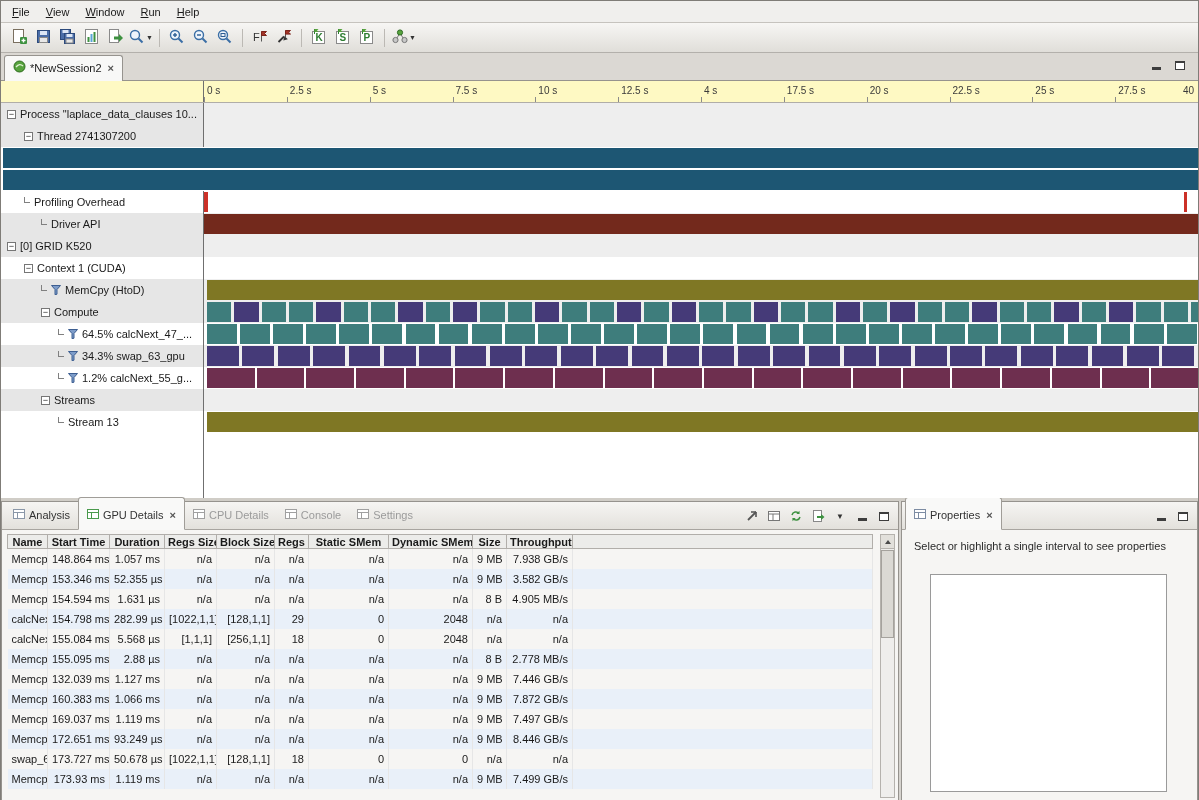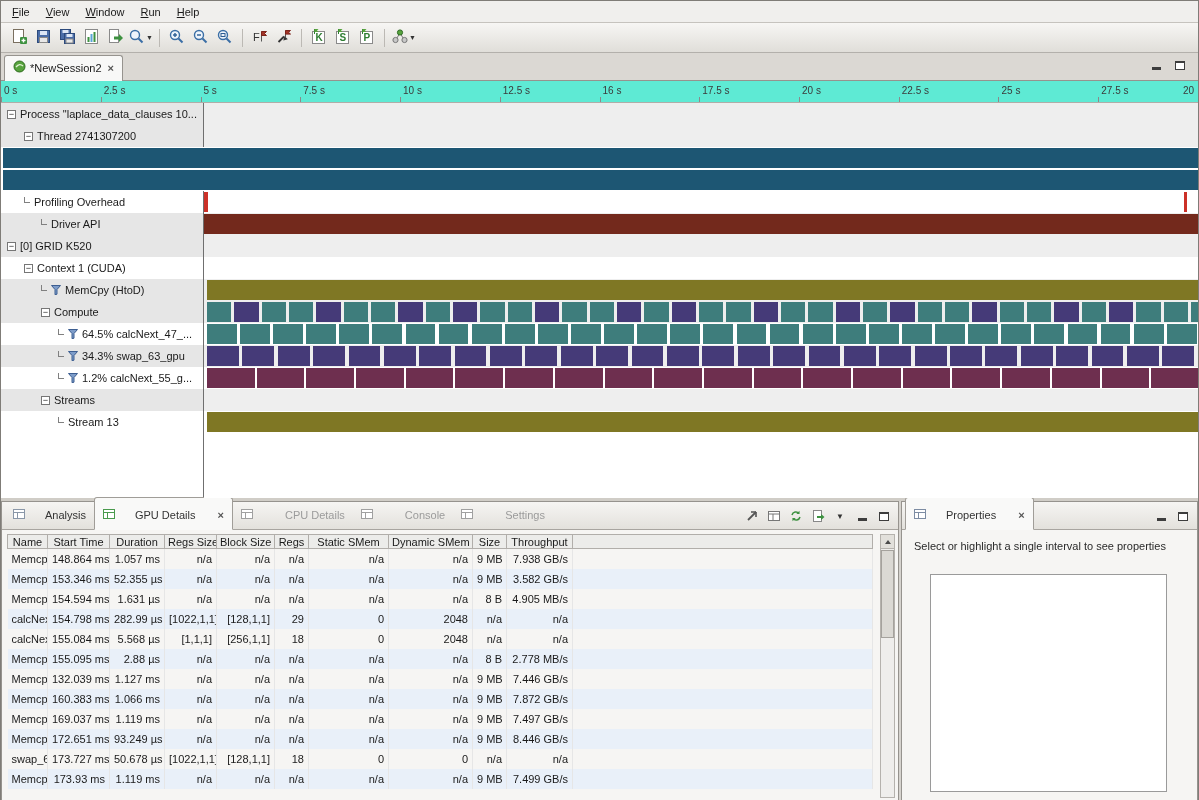--- a/index.html
+++ b/index.html
@@ -24,21 +24,21 @@
   
   .editor-tabbar { height:28px; background:#dbd8d3; border-bottom:1px solid #96938e; display:flex; align-items:flex-end; justify-content:space-between; padding:0 3px; flex:none; }
   .session-tab { display:flex; align-items:center; gap:4px; background:#f8f8f7; border:1px solid #96938e; border-bottom:none; border-radius:3px 3px 0 0; padding:4px 8px 6px; margin-bottom:-1px; }
   .tab-close { color:#555; font-weight:bold; font-size:11px; margin-left:2px; cursor:default; }
   .editor-actions { display:flex; align-items:center; gap:6px; padding:0 6px 7px 0; }
   .glyph-min { display:block; width:9px; height:3px; background:#3d3d3d; margin-top:7px; }
   .glyph-max { display:block; width:10px; height:9px; border:1px solid #3d3d3d; border-top:2px solid #3d3d3d; background:#fff; }
 
   
   .timeline { background:#fff; flex:none; display:flex; flex-direction:column; }
-  .tl-header { height:22px; display:flex; border-bottom:1px solid #b0ada8; background:#5eead4;flex-direction:column; }
+  .tl-header { height:22px; display:flex; border-bottom:1px solid #b0ada8; background:#fef9c3; }
   .tl-corner { width:203px; border-right:1px solid #6f6f6f; flex:none; }
   #ruler { position:relative; flex:1; overflow:hidden; }
   .ruler-label { position:absolute; top:4px; font-size:10px; color:#3a3a3a; white-space:nowrap; }
   .ruler-tick { position:absolute; bottom:0; height:5px; border-left:1px solid #8a8a8a; }
   .tl-row { display:flex; height:22px; }
   .tl-row.double { height:44px; }
   .tl-row.filler { height:65px; }
   .tl-label { width:203px; border-right:1px solid #6f6f6f; display:flex; align-items:center; gap:4px; white-space:nowrap; overflow:hidden; background:#ffffff; flex:none; }
   .tl-track { flex:1; position:relative; background:#ffffff; overflow:hidden; }
   .tl-row.shade .tl-label { background:#e6e6e6; }
@@ -53,32 +53,32 @@
   
   .hsplit { height:3px; background:#d0cdc7; flex:none; }
 
   
   .bottom { height:300px; display:flex; background:#d6d3ce; flex:none; }
   #details-panel { width:898px; border:1px solid #96938e; background:#f6f5f3; display:flex; flex-direction:column; flex:none; }
   .vgap { width:2px; flex:none; }
   #properties-panel { flex:1; border:1px solid #96938e; background:#f6f5f3; display:flex; flex-direction:column; }
   .ptabbar { height:28px; background:linear-gradient(#f6f5f3,#e3e1dc); border-bottom:1px solid #a8a5a0; display:flex; align-items:flex-end; justify-content:space-between; flex:none; }
   .ptabs { display:flex; align-items:flex-end; height:100%; padding-left:3px; }
-  .ptab { display:flex; align-items:center; gap:20px; padding:10px 8px 7px; color:#333; }
+  .ptab { display:flex; align-items:center; gap:4px; padding:10px 8px 7px; color:#333; }
   .ptab.active { background:#f9f9f8; border:1px solid #a09d98; border-bottom:1px solid #f9f9f8; border-radius:3px 3px 0 0; margin-bottom:-1px; }
-  .ptab.dim .tab-label { color:#9b9b9b;margin-left:12px; }
+  .ptab.dim .tab-label { color:#9b9b9b; }
   .ptab-actions { display:flex; align-items:center; gap:4px; padding:0 5px 5px; }
   .mini-btn { width:18px; height:16px; display:flex; align-items:center; justify-content:center; }
   .menu-caret { font-size:8px; color:#333; }
 
   
   .details-body { flex:1; position:relative; padding:4px 0 0 5px; overflow:hidden; }
   .table-wrap { position:relative; width:888px; height:100%; }
   table { border-collapse:collapse; table-layout:fixed; width:866px; }
-  th { background:#ececea; border:1px solid #b1aeaa; font-weight:normal; height:14px; padding:0 3px; overflow:hidden; white-space:nowrap; font-size:11px; }
+  th { background:#ececea; border:1px solid #b1aeaa; font-weight:bold; height:14px; padding:0 3px; overflow:hidden; white-space:nowrap; font-size:11px; }
   td { height:20px; padding:0 4px; overflow:hidden; white-space:nowrap; border-right:1px solid #e6e6e6; font-size:11px; }
   tbody tr:nth-child(even) { background:#e9f0f9; }
   td.num { text-align:right; }
   .vscroll { position:absolute; right:0; top:0; bottom:2px; width:15px; background:#efeeec; border:1px solid #b5b2ad; }
   .vs-up,.vs-down { position:absolute; left:0; width:13px; height:14px; background:#e2e0db; display:flex; align-items:center; justify-content:center; }
   .vs-up { top:0; border-bottom:1px solid #b5b2ad; }
   .tri-up { width:0; height:0; border-left:3px solid transparent; border-right:3px solid transparent; border-bottom:4px solid #4a4a4a; }
   .vs-thumb { position:absolute; left:0; top:15px; width:13px; height:88px; background:#dbd9d4; border:1px solid #a5a29d; }
 
   
@@ -246,33 +246,33 @@
           <span class="ruler-label" style="left: calc(8.33333% + 3px);">2.5 s</span>
           <span class="ruler-tick" style="left: 8.33333%;"></span>
           <span class="ruler-label" style="left: calc(16.6667% + 3px);">5 s</span>
           <span class="ruler-tick" style="left: 16.6667%;"></span>
           <span class="ruler-label" style="left: calc(25% + 3px);">7.5 s</span>
           <span class="ruler-tick" style="left: 25%;"></span>
           <span class="ruler-label" style="left: calc(33.3333% + 3px);">10 s</span>
           <span class="ruler-tick" style="left: 33.3333%;"></span>
           <span class="ruler-label" style="left: calc(41.6667% + 3px);">12.5 s</span>
           <span class="ruler-tick" style="left: 41.6667%;"></span>
-          <span class="ruler-label" style="left: calc(50% + 3px);">16 s</span>
+          <span class="ruler-label" style="left: calc(50% + 3px);">4 s</span>
           <span class="ruler-tick" style="left: 50%;"></span>
           <span class="ruler-label" style="left: calc(58.3333% + 3px);">17.5 s</span>
           <span class="ruler-tick" style="left: 58.3333%;"></span>
           <span class="ruler-label" style="left: calc(66.6667% + 3px);">20 s</span>
           <span class="ruler-tick" style="left: 66.6667%;"></span>
           <span class="ruler-label" style="left: calc(75% + 3px);">22.5 s</span>
           <span class="ruler-tick" style="left: 75%;"></span>
           <span class="ruler-label" style="left: calc(83.3333% + 3px);">25 s</span>
           <span class="ruler-tick" style="left: 83.3333%;"></span>
           <span class="ruler-label" style="left: calc(91.6667% + 3px);">27.5 s</span>
           <span class="ruler-tick" style="left: 91.6667%;"></span>
-          <span class="ruler-label" style="right: 4px;">20</span>
+          <span class="ruler-label" style="right: 4px;">40</span>
         </div>
     </div>
     <div id="tl-rows">
         <div class="tl-row shade">
           <div class="tl-label" style="padding-left: 6px;">
             <span class="expander">−</span>
             <span class="tl-text">Process "laplace_data_clauses 10...</span>
           </div>
           <div class="tl-track"></div>
         </div>

